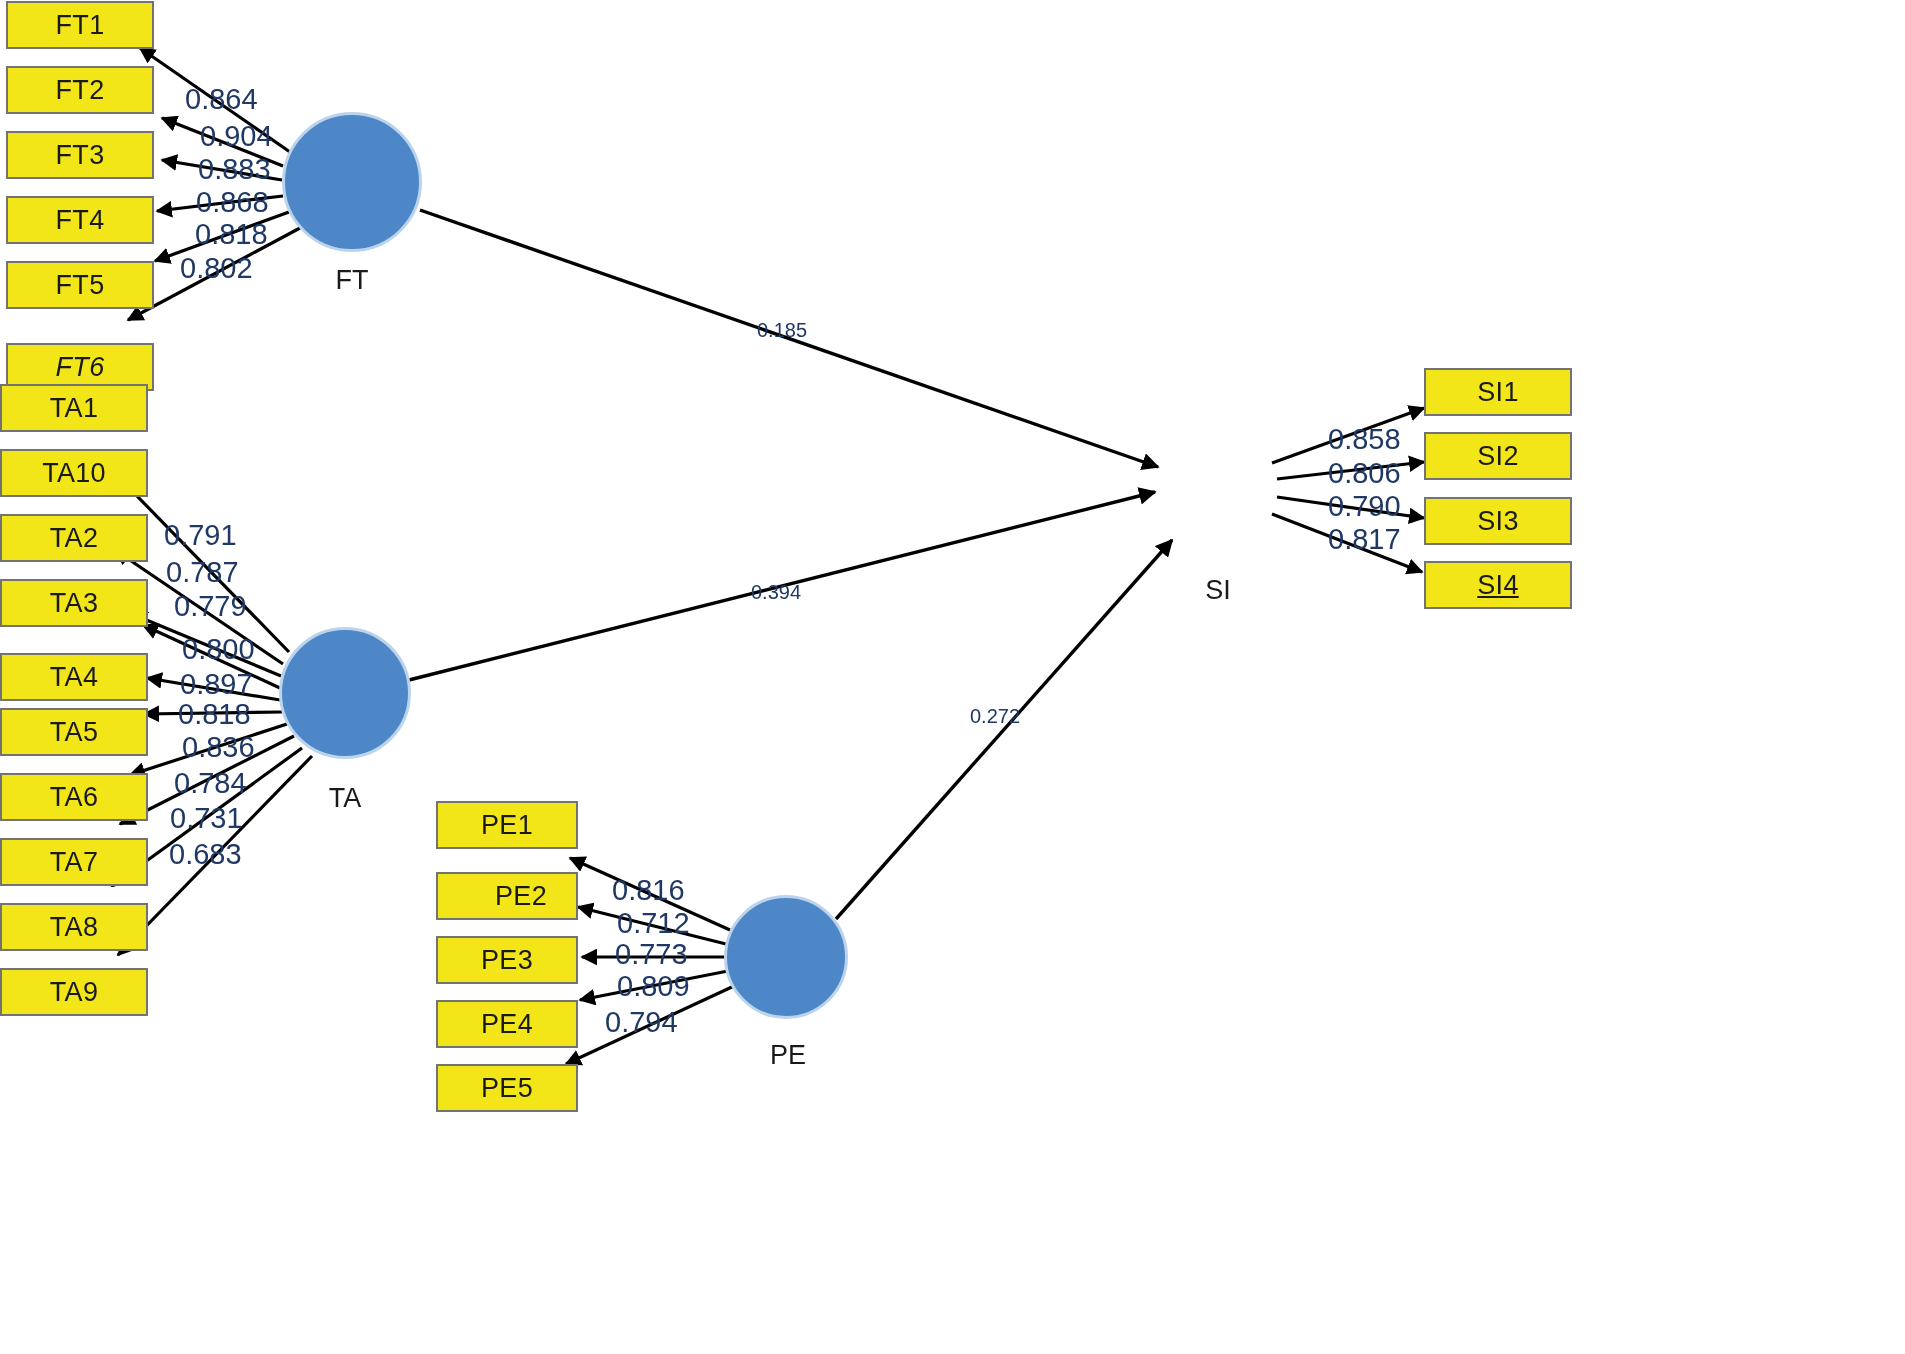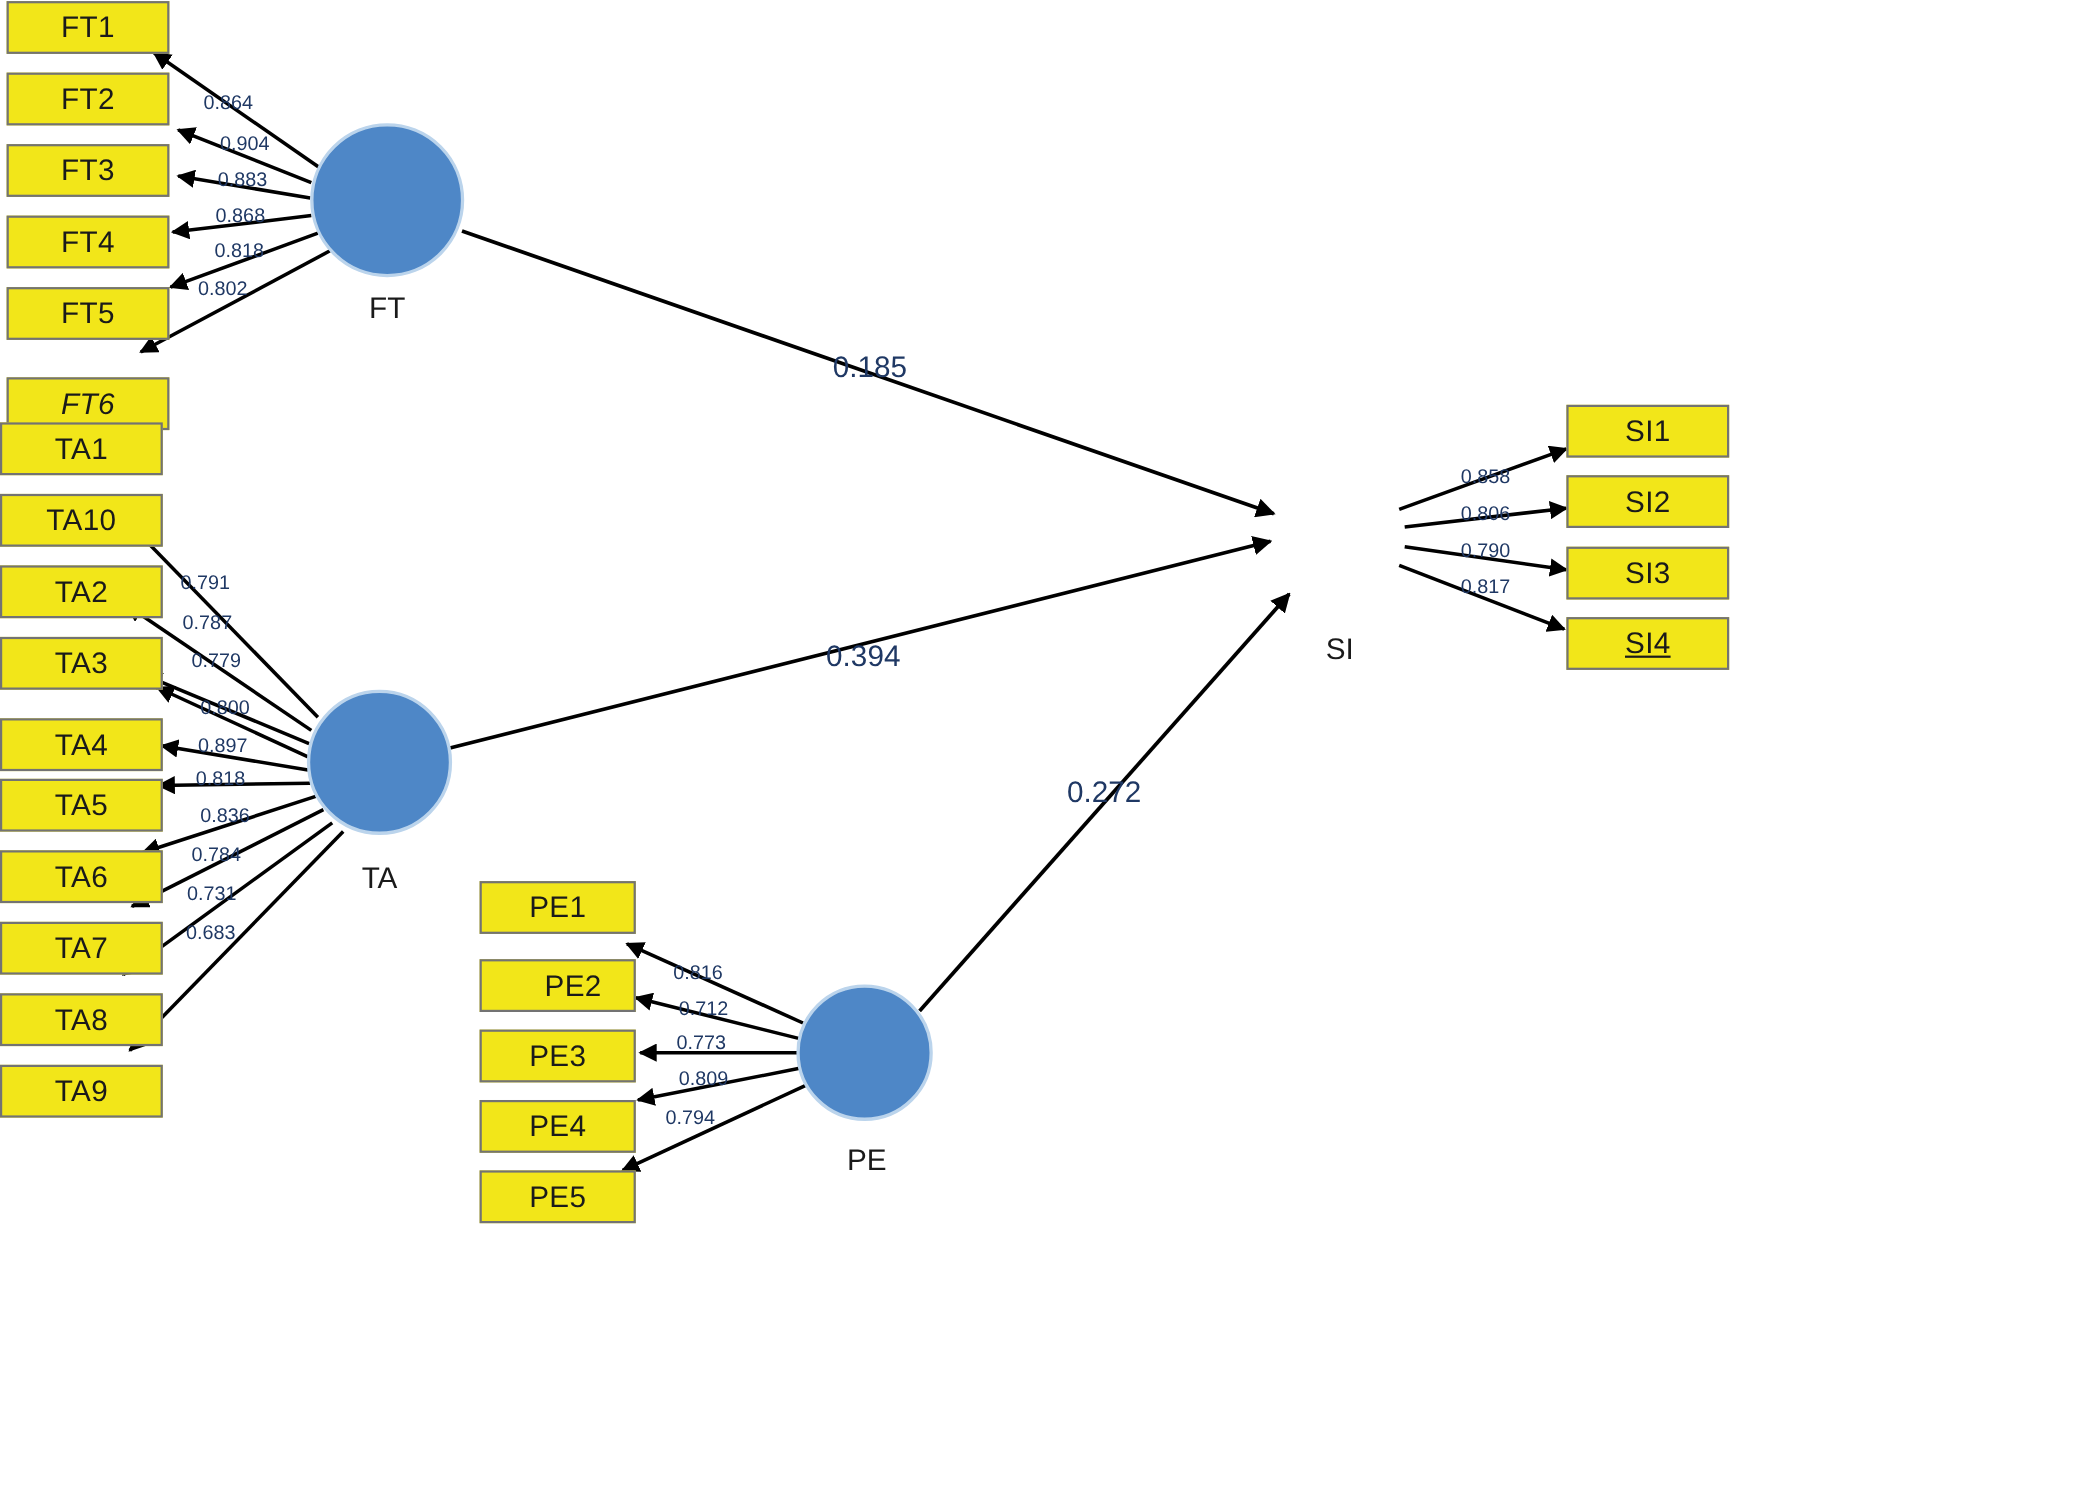--- a/index.html
+++ b/index.html
@@ -31,28 +31,28 @@
     display:flex;align-items:center;justify-content:center;
     color:#ffffff;font-size:27px;
   }
   .construct-label{
     position:absolute;
     font-size:27px;color:#1a1a1a;
     text-align:center;white-space:nowrap;
   }
   .coef{
     position:absolute;
-    font-size:18px;
+    font-size:29px;
     color:#1F3864;
     white-space:nowrap;
     text-align:right;
   }
   .path-coef{
     position:absolute;
-    font-size:27px;
+    font-size:20px;
     color:#1F3864;
     white-space:nowrap;
   }
 </style>
 </head>
 <body>
 
 <div id="canvas">
 
   <svg id="wires" viewBox="0 0 1905 1354" xmlns="http://www.w3.org/2000/svg">

